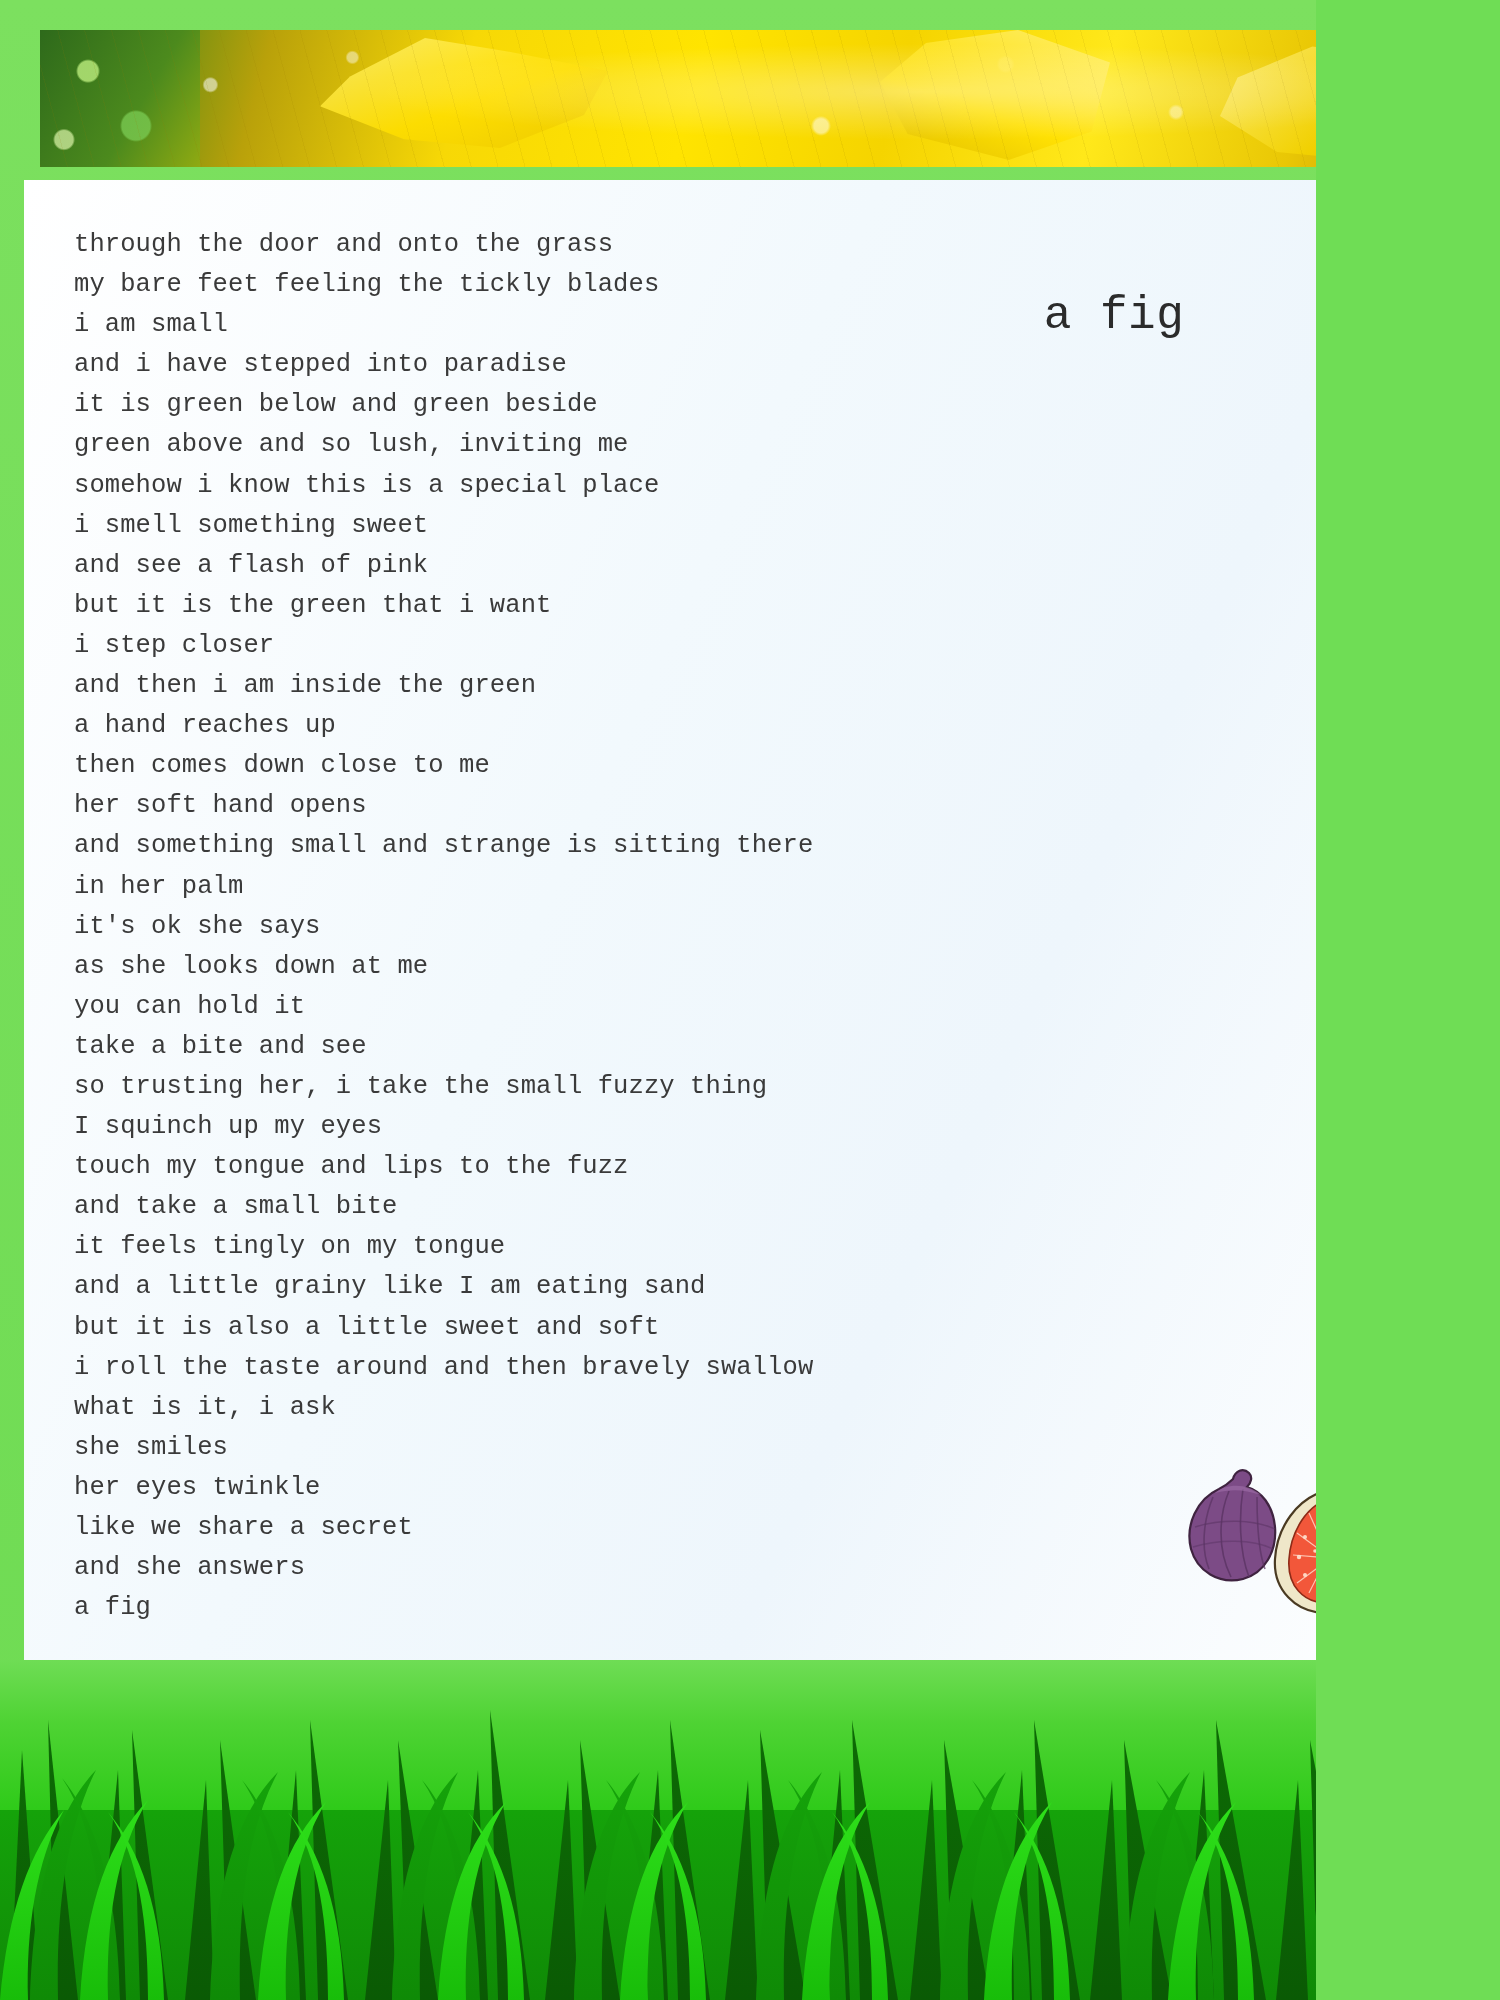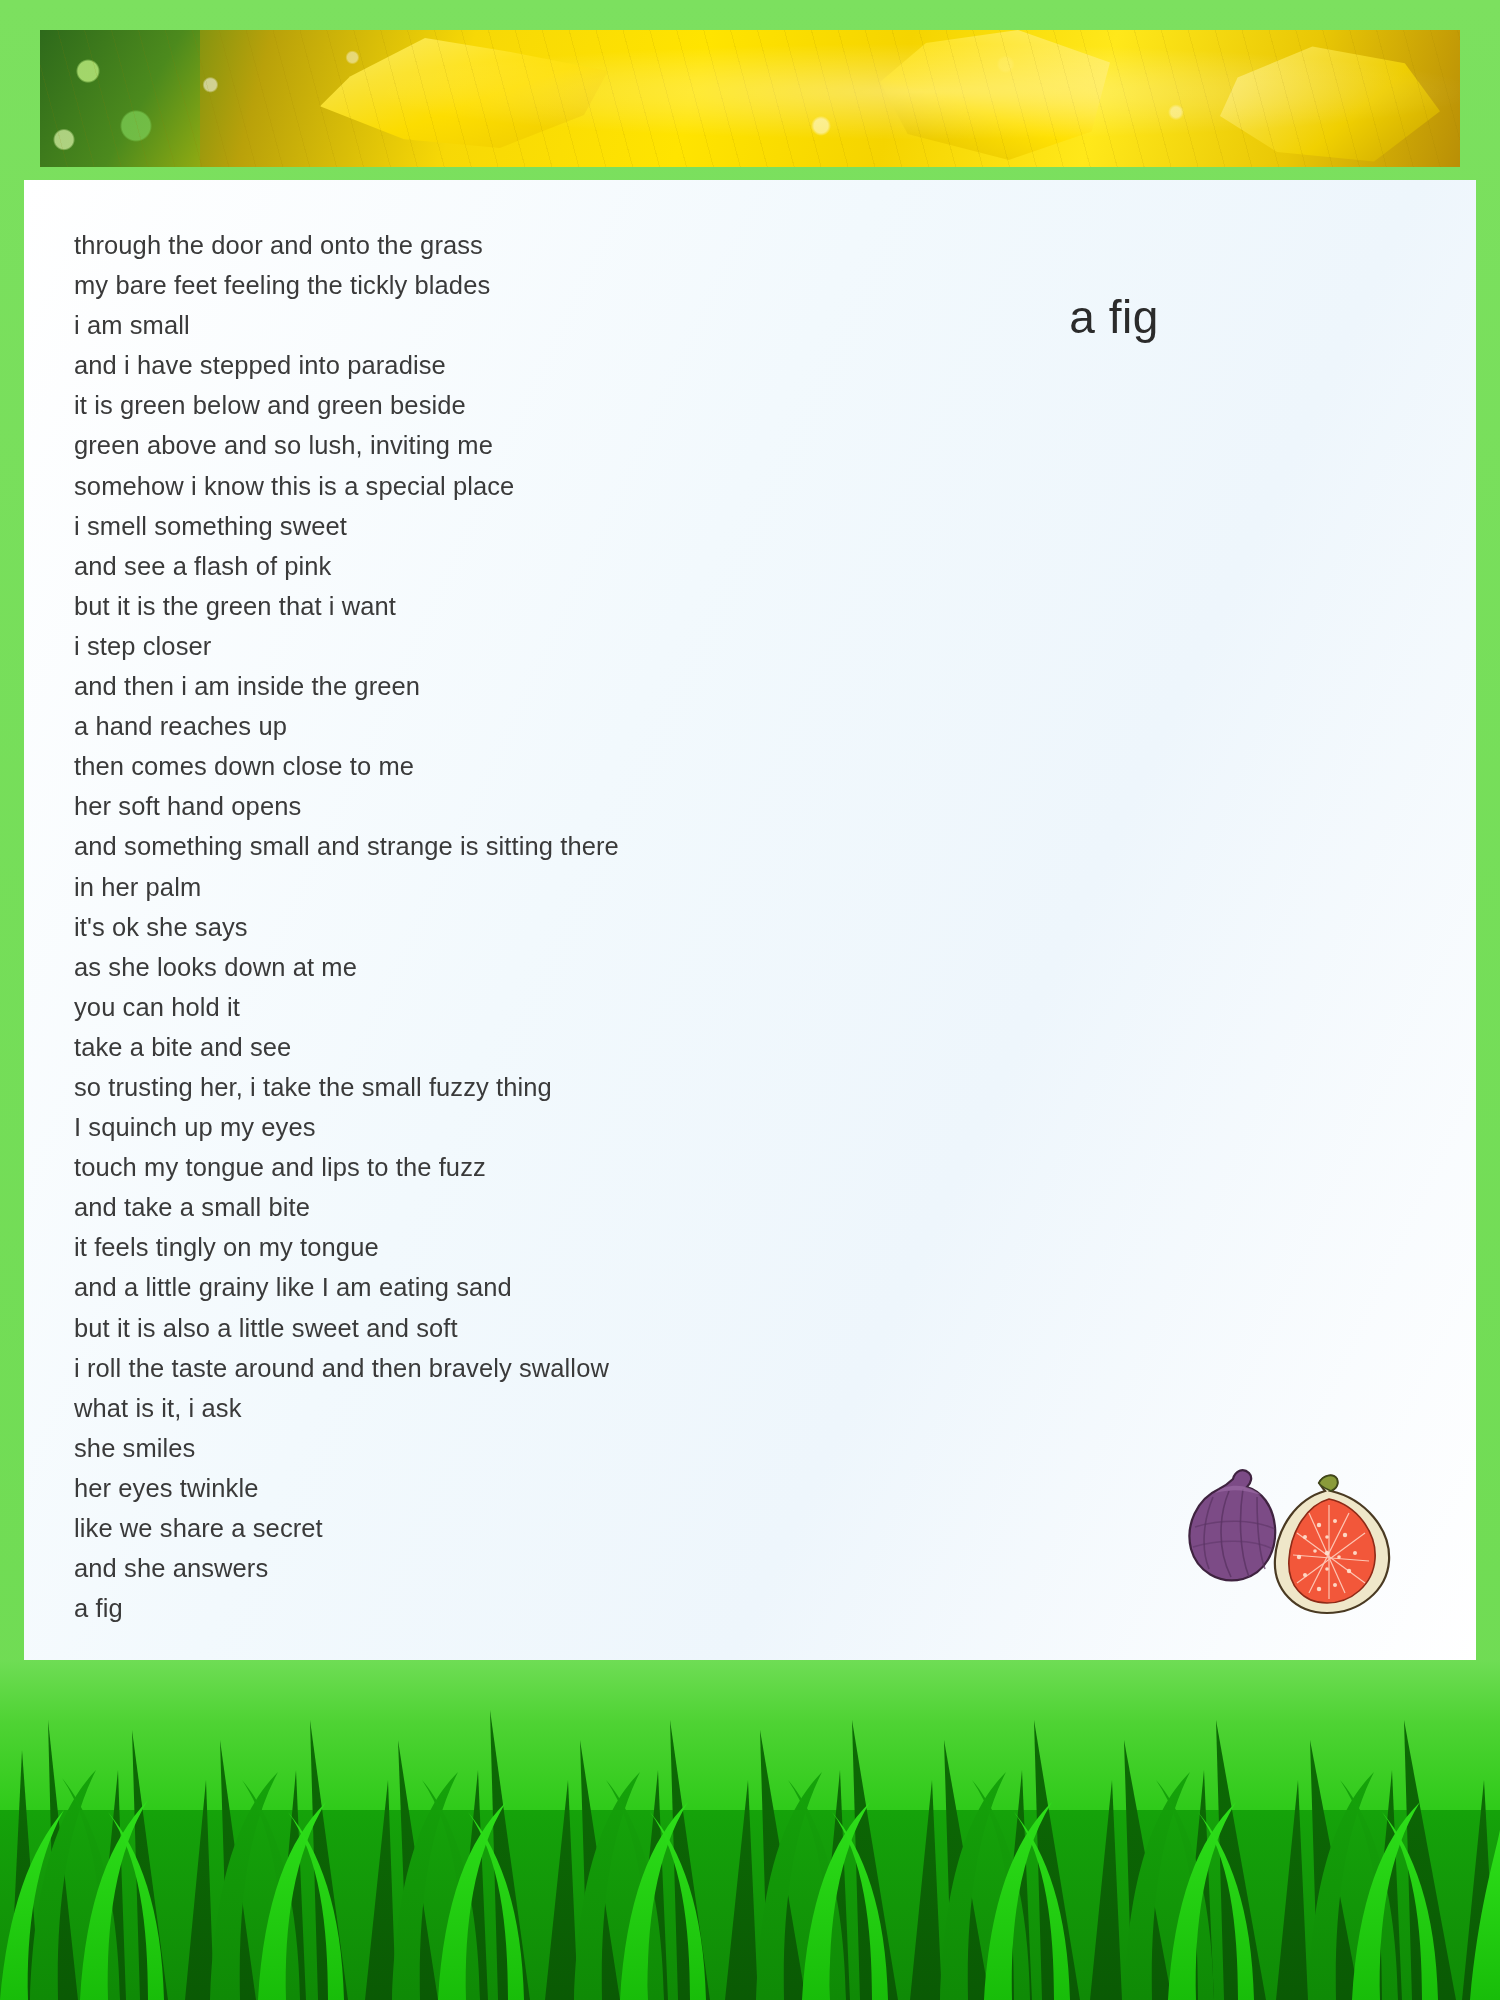--- a/index.html
+++ b/index.html
@@ -6,24 +6,25 @@
   html, body {
     margin: 0;
     padding: 0;
     width: 1500px;
     height: 2000px;
     background: #6fdd55;
     font-family: "Liberation Sans", sans-serif;
   }
   .page {
     position: relative;
-    width: 1500px;
+    width: 1316px;
     height: 2000px;
     overflow: hidden;
     background: linear-gradient(180deg, #7ce05f 0%, #6edb52 100%);
+    font-family: Liberation Mono, monospace;
   }
 
   
   .banner {
     position: absolute;
     left: 40px;
     top: 30px;
     width: 1420px;
     height: 137px;
     overflow: hidden;

